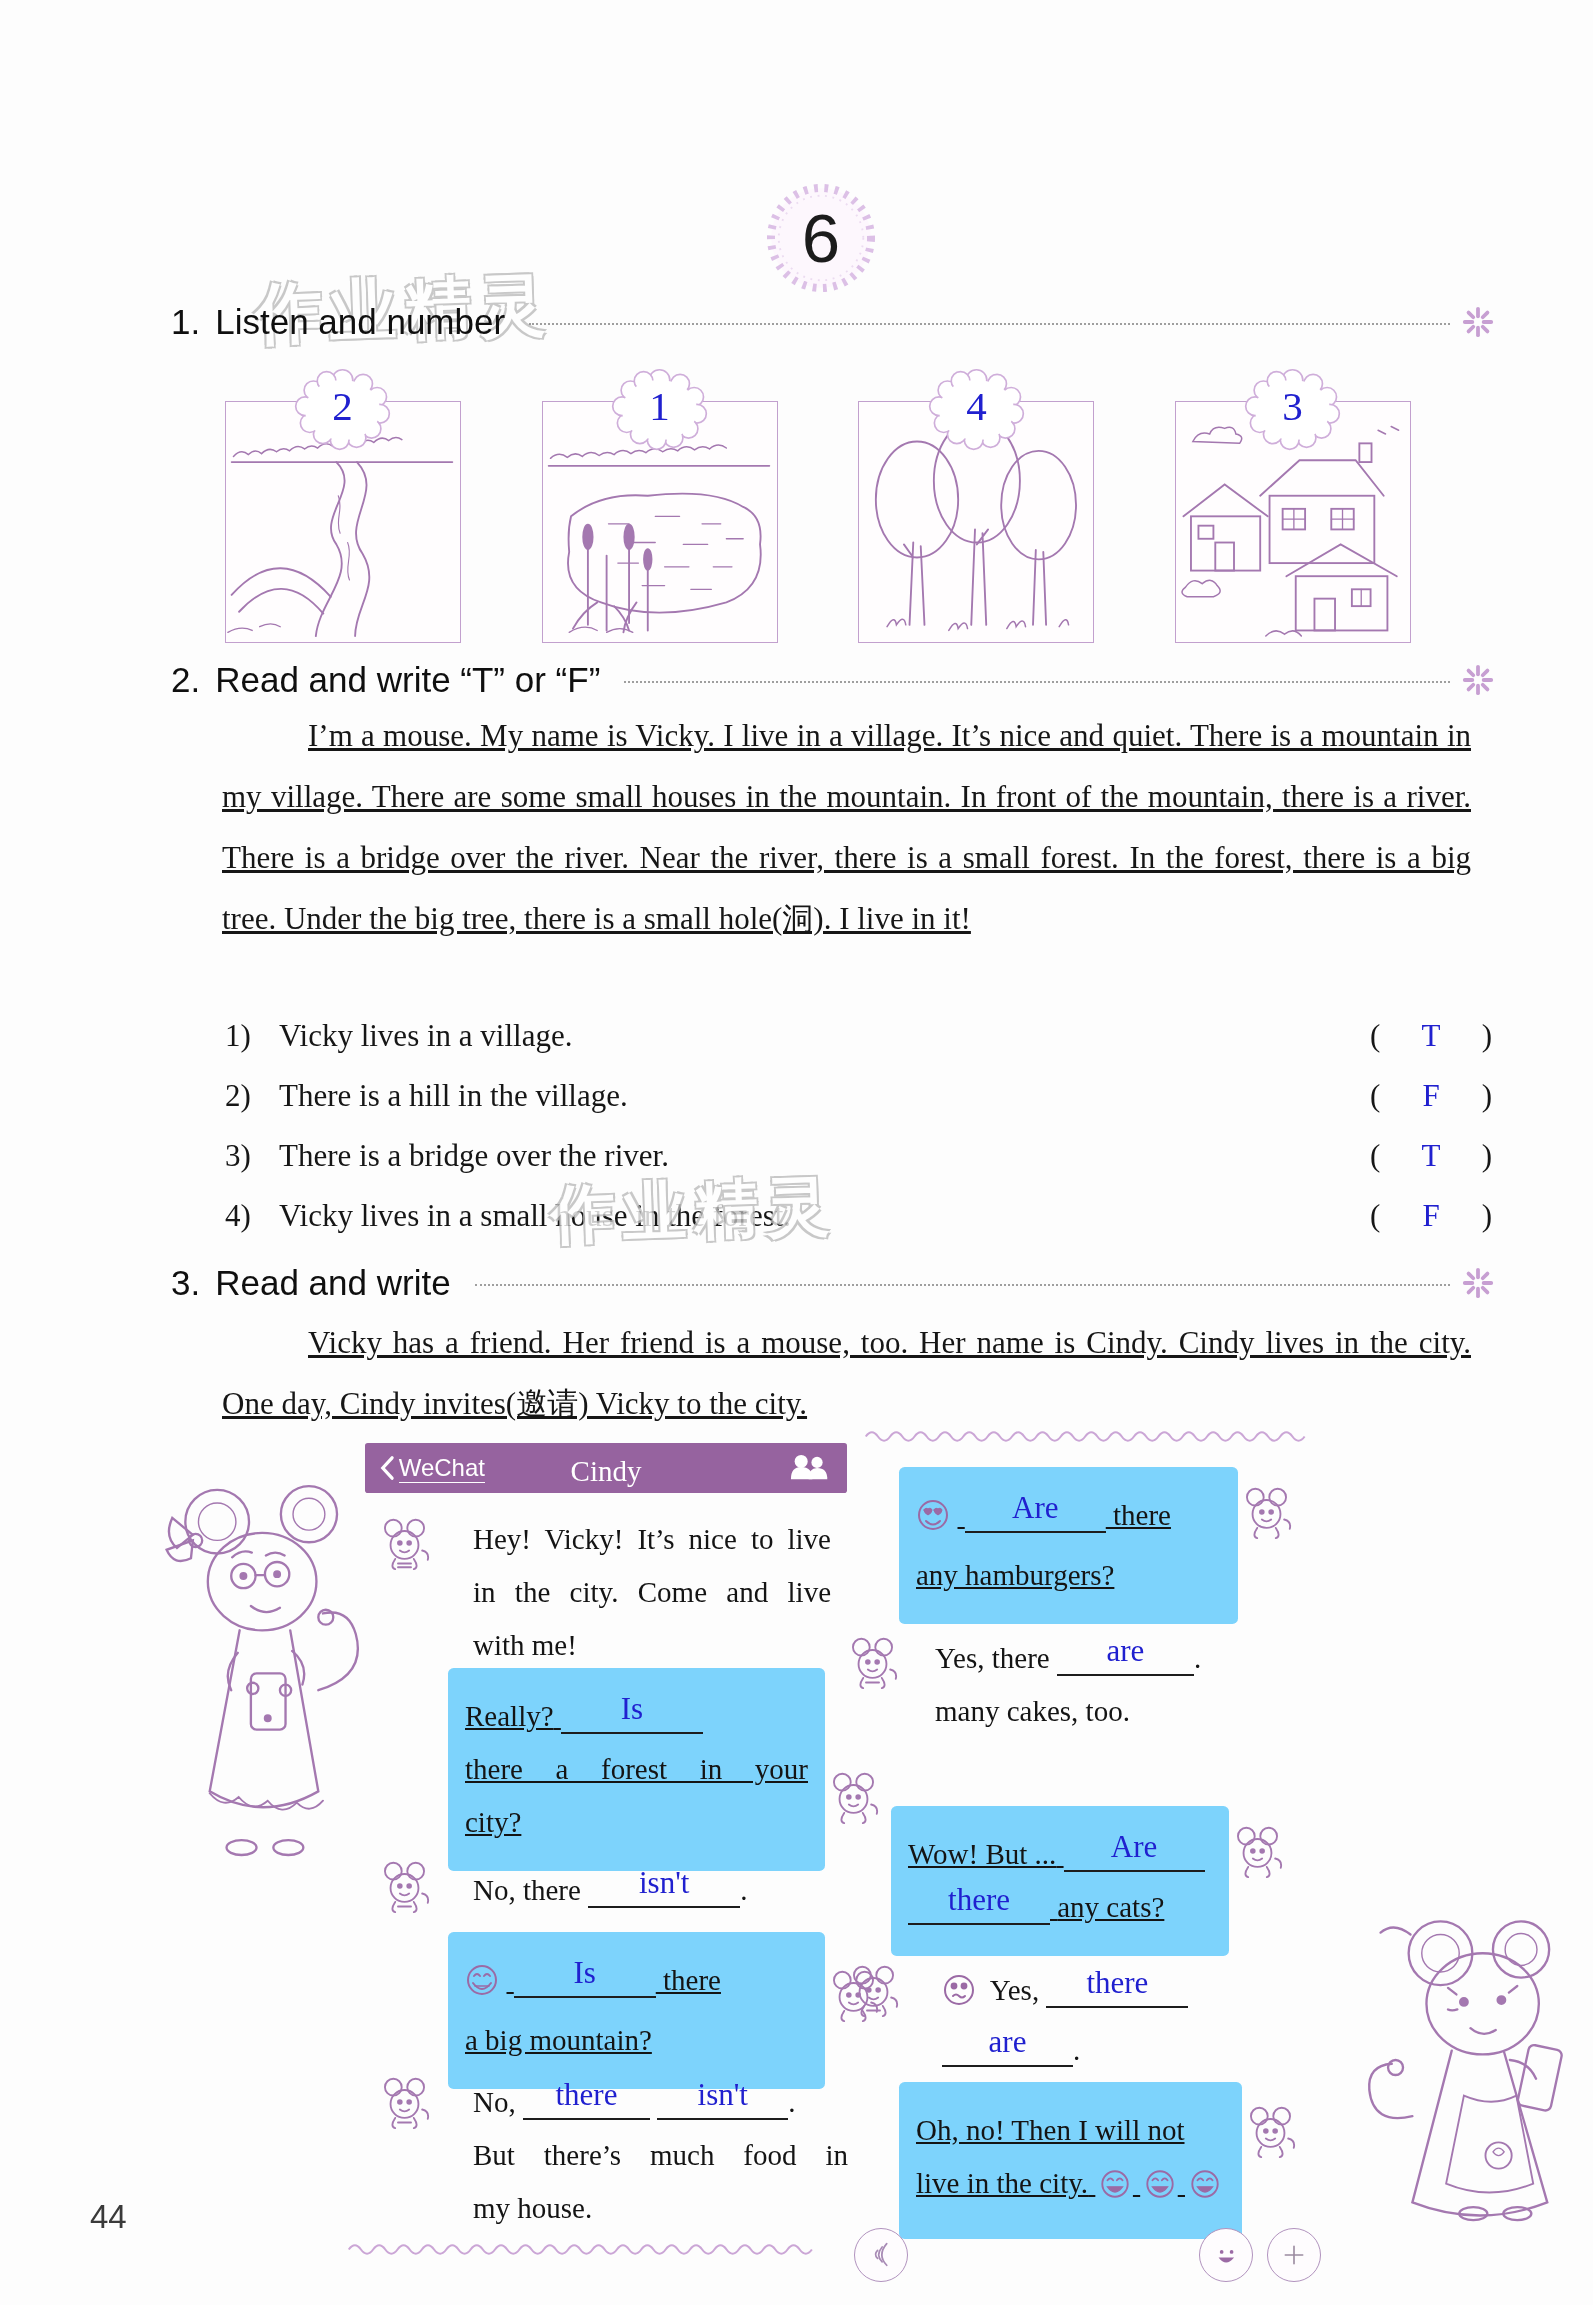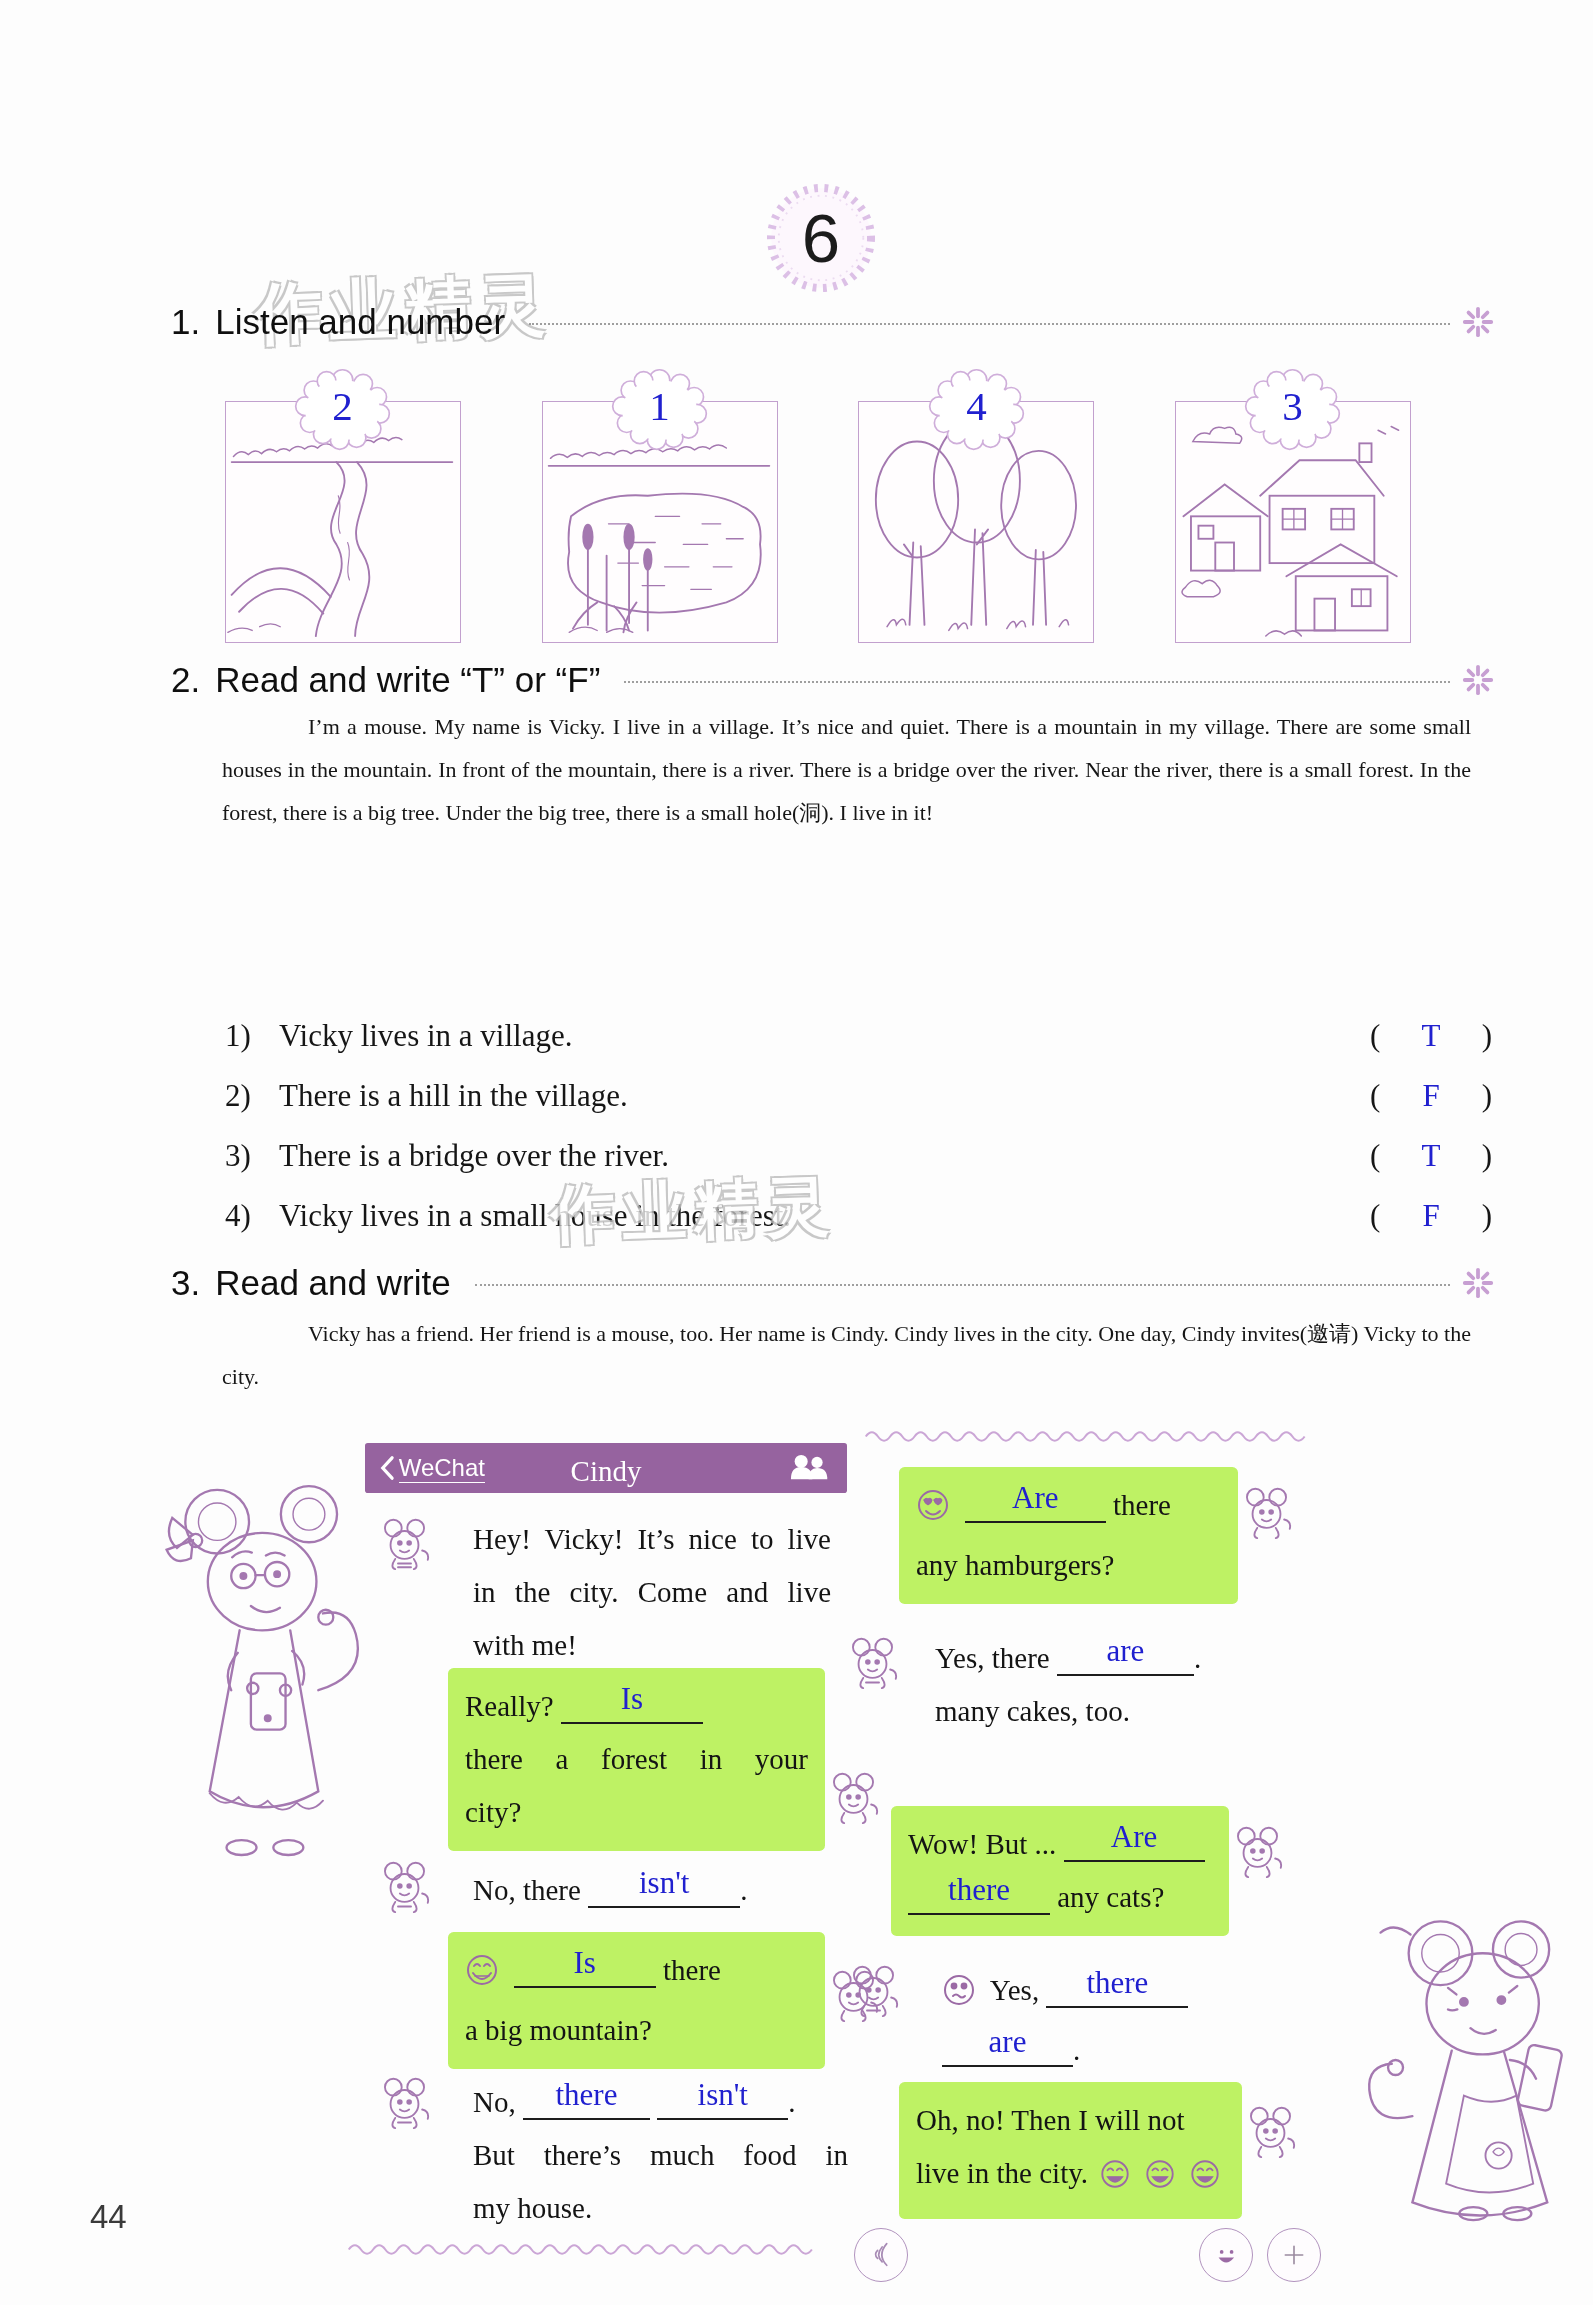--- a/index.html
+++ b/index.html
@@ -23,37 +23,37 @@
   .sec-num{margin-right:15px;}
   .dots{flex:1;height:0;border-bottom:2.8px dotted #8f8f8f;margin:0 11.2px 0 24px;transform:translateY(1.9px);opacity:.85;}
 
   
   .pic{width:236px;height:242px;border:1.9px solid #c2a0ce;box-sizing:border-box;background:#fffdfe;}
   .pic svg{display:block;}
   .cloud-badge{width:103px;height:90px;}
   .cloud-num{position:absolute;left:0;top:17px;width:103px;text-align:center;
              font-size:41px;color:#2020cf;}
 
-  .passage{font-size:22px;line-height:43px;text-align:justify;text-indent:86px;}
+  .passage{font-size:31px;line-height:61px;text-align:justify;text-indent:86px;text-decoration:underline;}
 
   .tf-row{display:flex;font-size:31px;line-height:37px;}
   .tf-num{width:54px;flex:none;}
   .tf-ans{position:absolute;right:0;top:0;width:122px;display:flex;justify-content:space-between;}
   .blue{color:#2020cf;}
 
   
   .wx-head{width:482px;height:50px;background:#96639f;border-radius:2.8px;display:flex;align-items:center;color:#fff;}
   .wx-back{display:flex;align-items:center;margin-left:13px;}
   .wx-back-label{font-family:"Liberation Sans",sans-serif;font-size:24px;border-bottom:1.9px solid #fff;margin-left:3.7px;}
   .wx-title{position:absolute;left:0;top:0;width:482px;height:57px;display:flex;align-items:center;justify-content:center;
             font-size:29px;}
   .wx-people{position:absolute;right:15px;top:11.2px;}
 
   .chat{font-size:29px;line-height:53px;color:#141414;}
-  .bubble{background:#bef264;border-radius:5.6px;padding:12px 17px;}
+  .bubble{background:#7dd3fc;border-radius:5.6px;padding:22px 17px;text-decoration:underline;}
   .mline{display:block;}
   .jline{text-align-last:justify;}
   .blank{display:inline-block;border-bottom:2.4px solid #1d1d1d;text-align:center;height:37px;vertical-align:-5.6px;}
   .blank .a{color:#2020cf;font-size:31px;position:relative;top:-13px;}
   .avatar{position:absolute;width:51px;height:54px;}
   .emoji{display:inline-block;vertical-align:-6.6px;margin-right:7.5px;}
   .emoji.trail{margin-right:1.9px;margin-left:3.7px;}
 
   .round-icon{width:54px;height:54px;border-radius:50%;border:1.9px solid #b193be;box-sizing:border-box;
               display:flex;align-items:center;justify-content:center;background:#fefcfe;}

